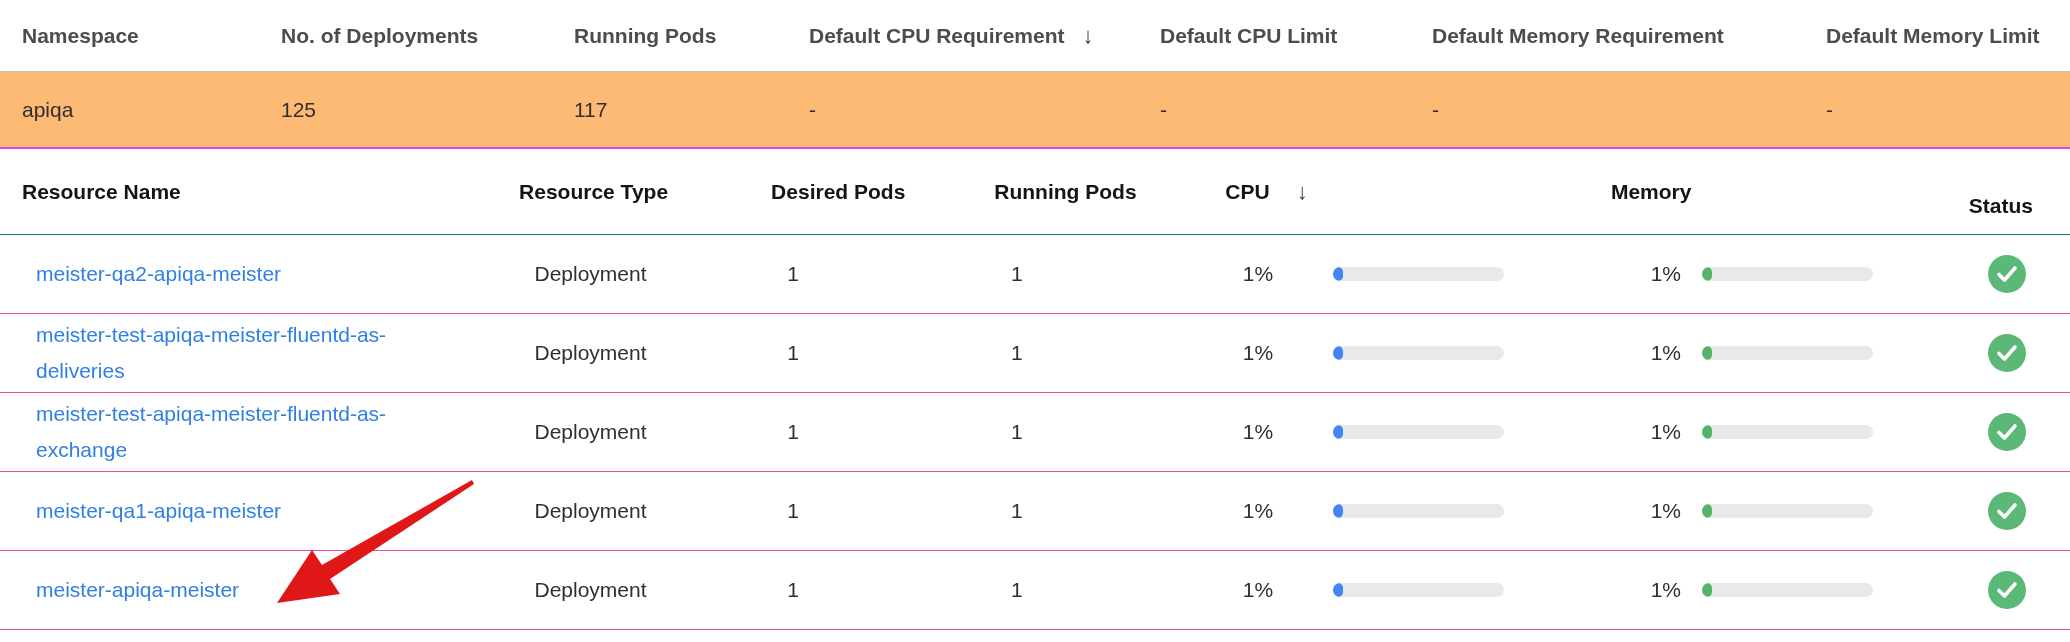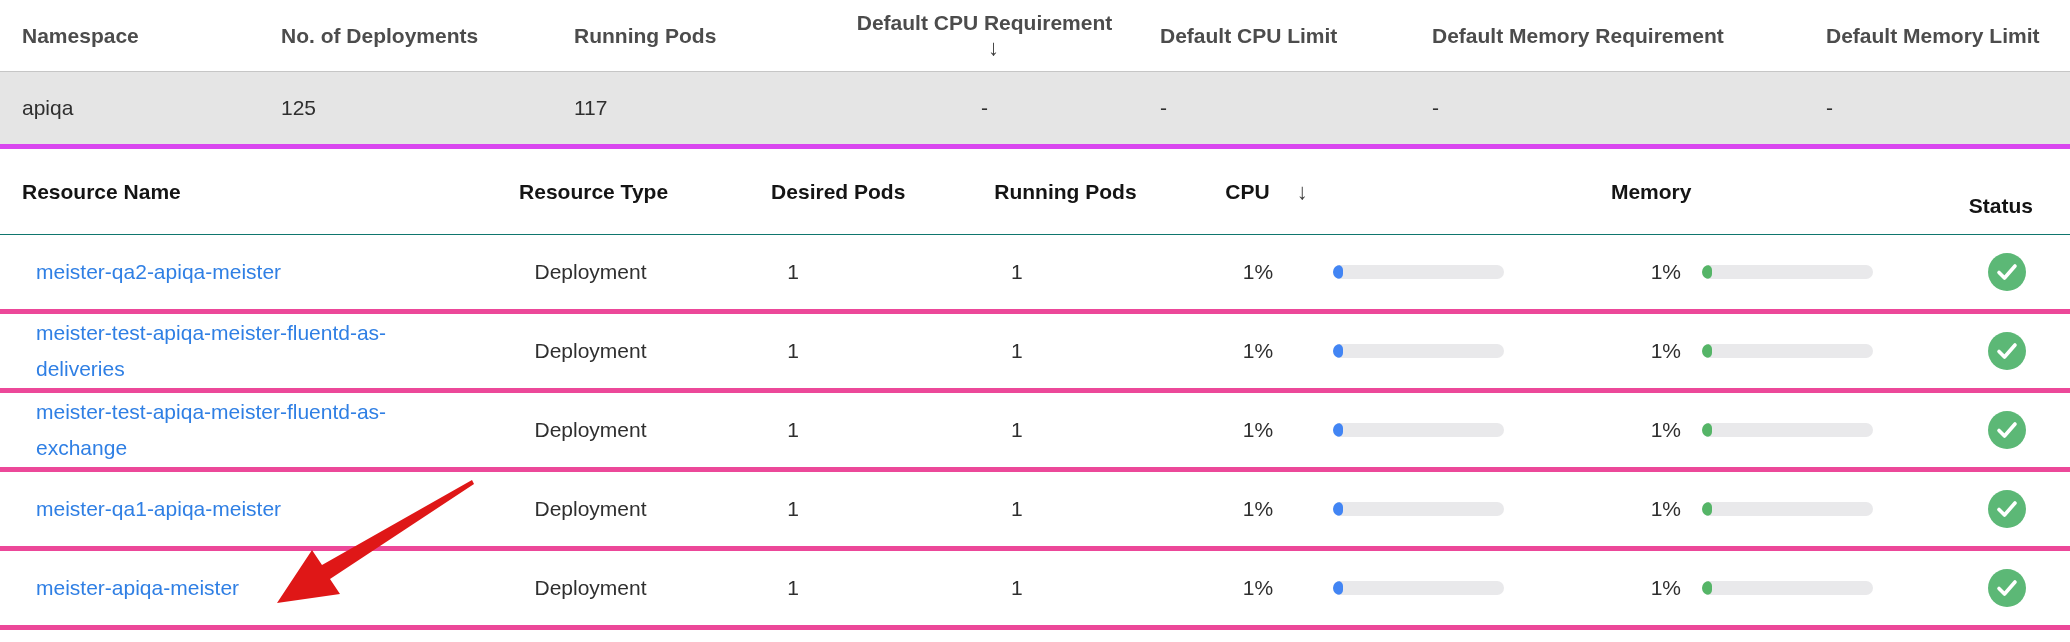--- a/index.html
+++ b/index.html
@@ -5,37 +5,37 @@
   * { margin:0; padding:0; box-sizing:border-box; }
   html,body { width:2070px; height:642px; background:#ffffff; overflow:hidden; }
   body { font-family:"Liberation Sans","DejaVu Sans",sans-serif; color:#2f2f2f; }
   .page { position:relative; width:1666px; height:642px; background:#fff; }
 
   .row { display:flex; align-items:center; padding-left:22px; width:2070px; }
 
   
   .t1-header { height:72px; border-bottom:1px solid #c6c6c6; }
   .t1-header .cell { font-size:21px; font-weight:600; color:#4c4c4c; white-space:nowrap; }
-  .t1-row { height:77px; background:#e5e5e5; border-bottom:5px solid #d946ef; }
+  .t1-row { height:77px; background:#fdba74; border-bottom:2px solid #d946ef; }
   .t1-row .cell { font-size:21px; color:#2f2f2f; white-space:nowrap; }
 
   .c-namespace { width:259px; }
   .c-deploys   { width:293px; }
   .c-runpods   { width:235px; }
-  .c-cpureq    { width:351px; display:flex; align-items:center;flex-direction:column; }
+  .c-cpureq    { width:351px; display:flex; align-items:center; }
   .c-cpulim    { width:272px; }
   .c-memreq    { width:394px; }
   .c-memlim    { flex:1; }
 
   .sort-arrow { font-size:22px; font-weight:400; color:#3d3d3d; margin-left:18px; }
 
   
   .t2-header { height:86px; border-bottom:1px solid #0f766e; }
   .t2-header .cell { font-size:21px; font-weight:700; color:#141414; white-space:nowrap; }
-  .t2-row { height:79px; border-bottom:5px solid #ec4899;padding-left:36px; }
+  .t2-row { height:79px; border-bottom:1px solid #ec4899;padding-left:36px; }
   .t2-row .cell { font-size:21px; color:#2f2f2f; }
 
   .c-name    { width:499px; }
   .c-type    { width:253px; }
   .c-desired { width:224px; }
   .c-running { width:232px; }
   .c-cpupct  { width:90px; display:flex; align-items:center;gap:9px; }
   .c-cpubar  { width:288px; }
   .c-mempct  { width:82px; padding-left:9px; white-space:nowrap; overflow:visible;text-align:center; }
   .c-membar  { width:286px; }

